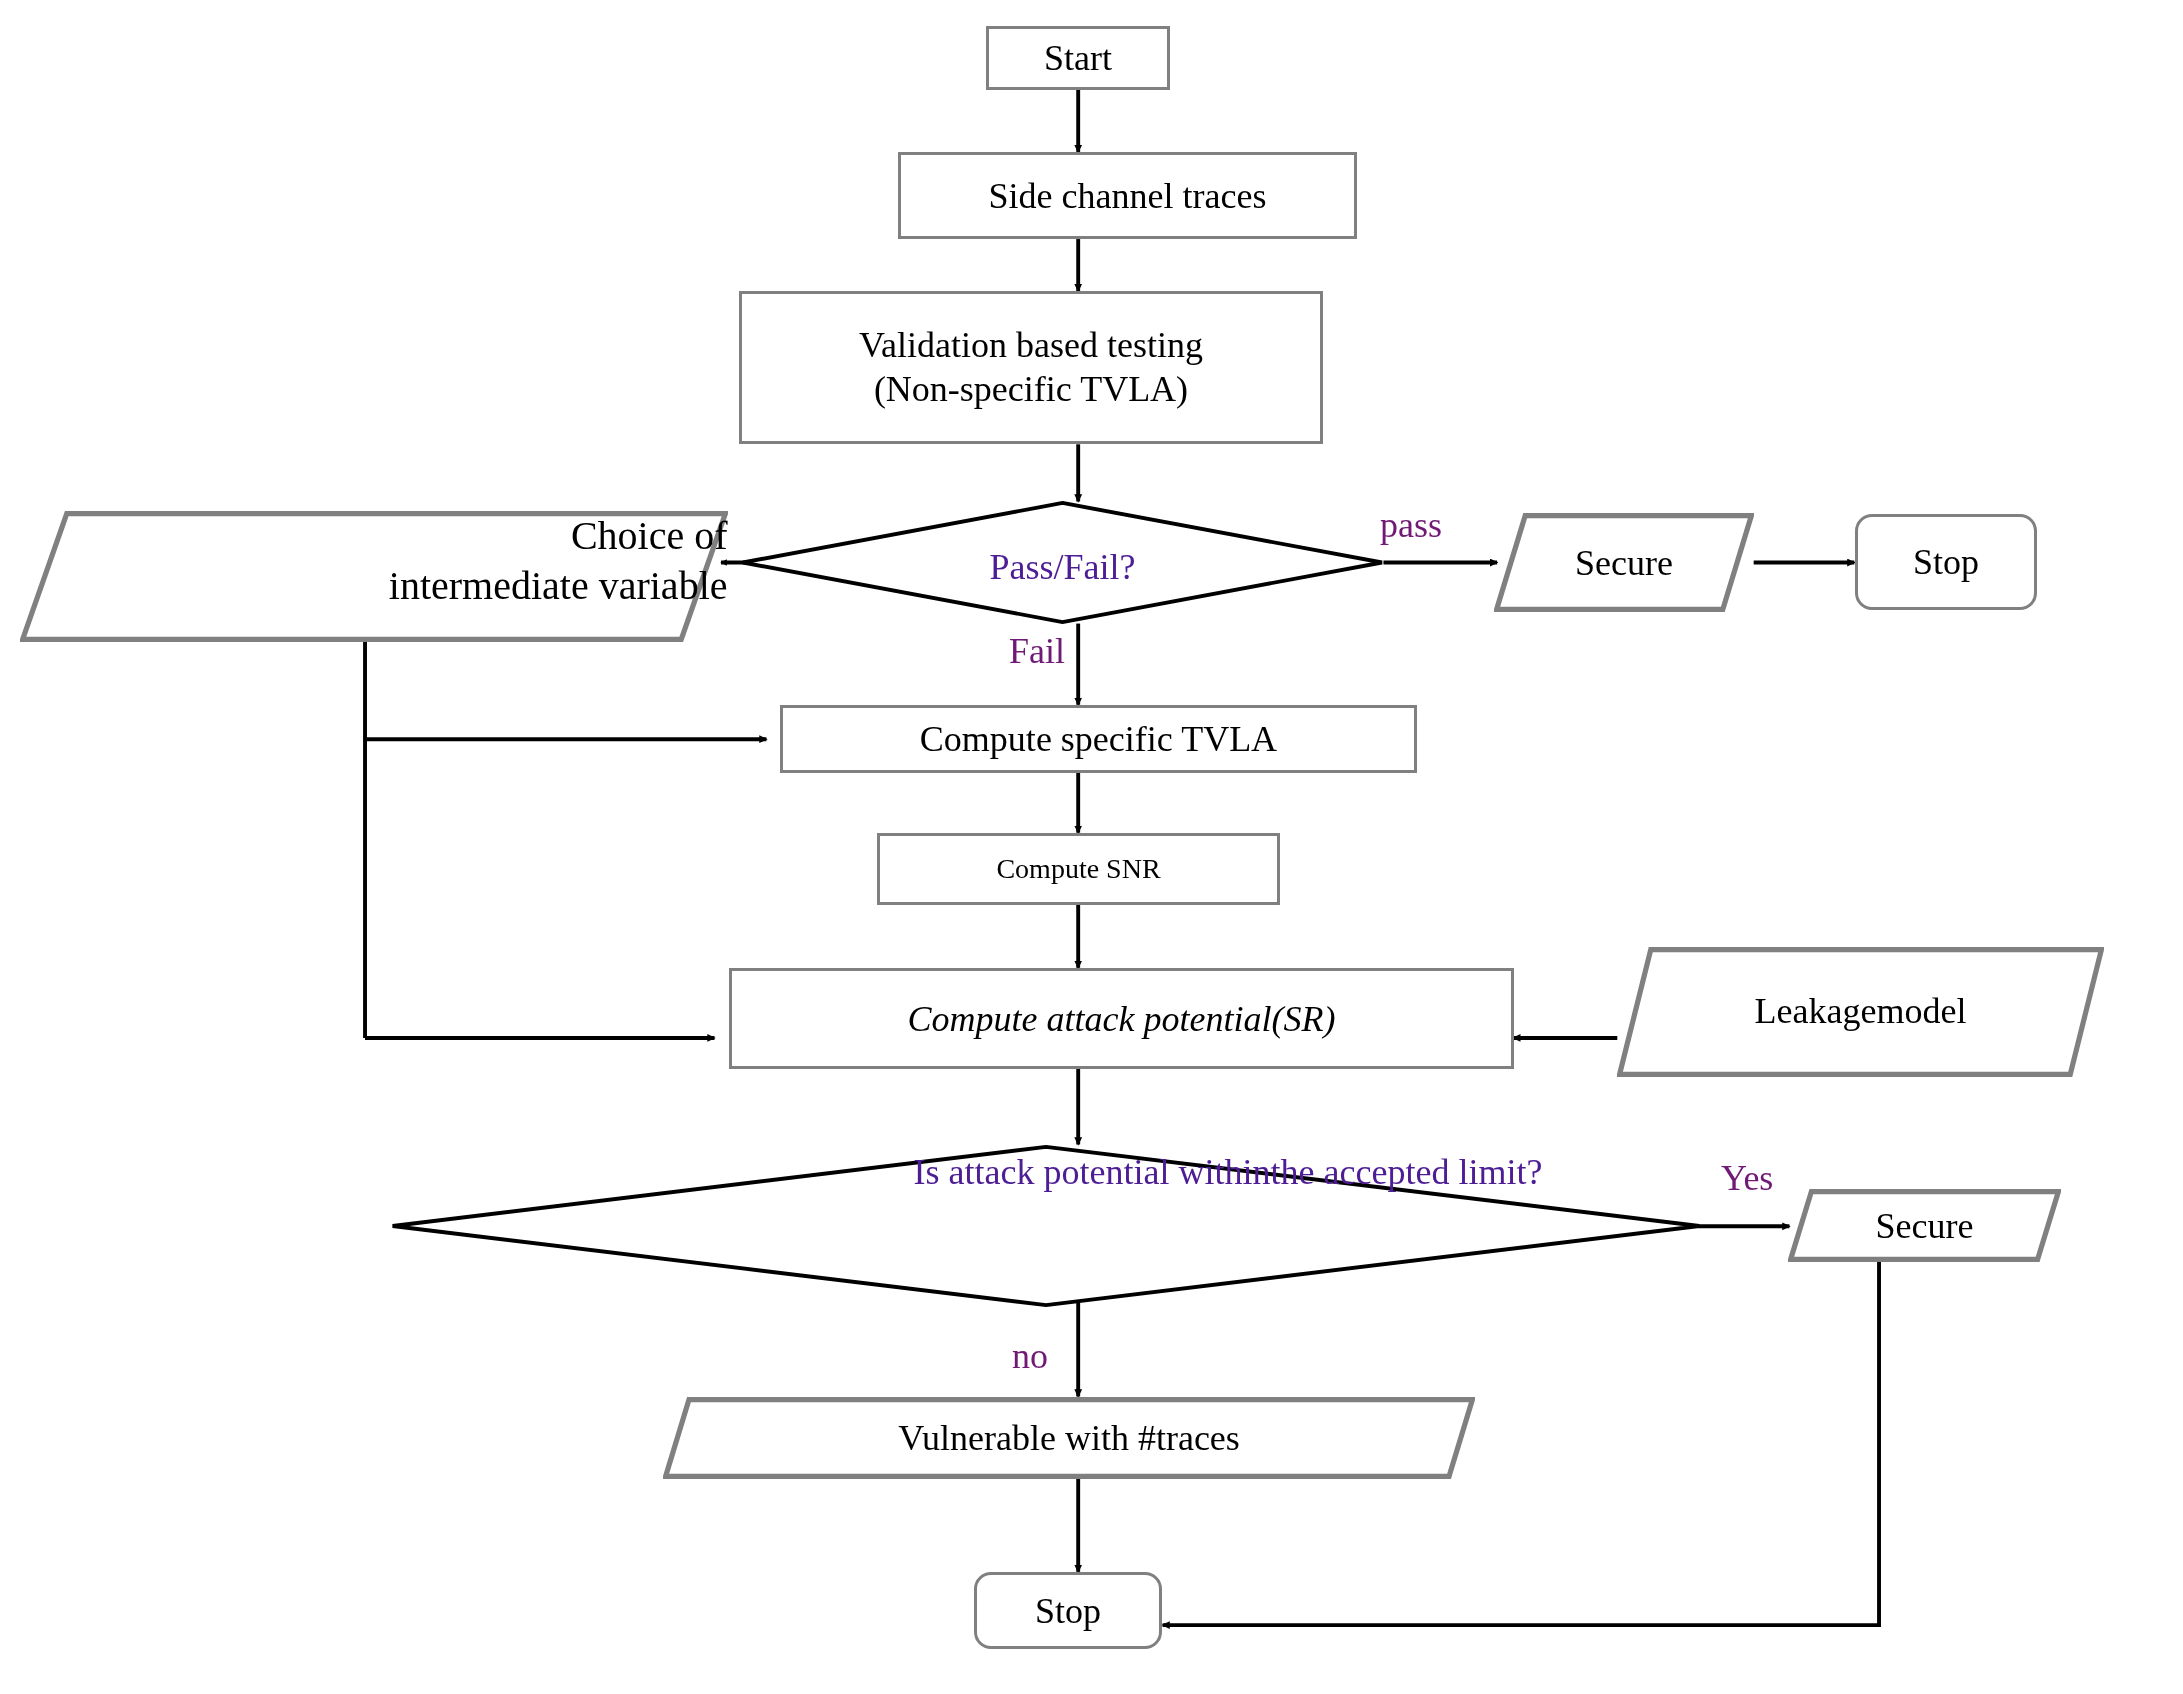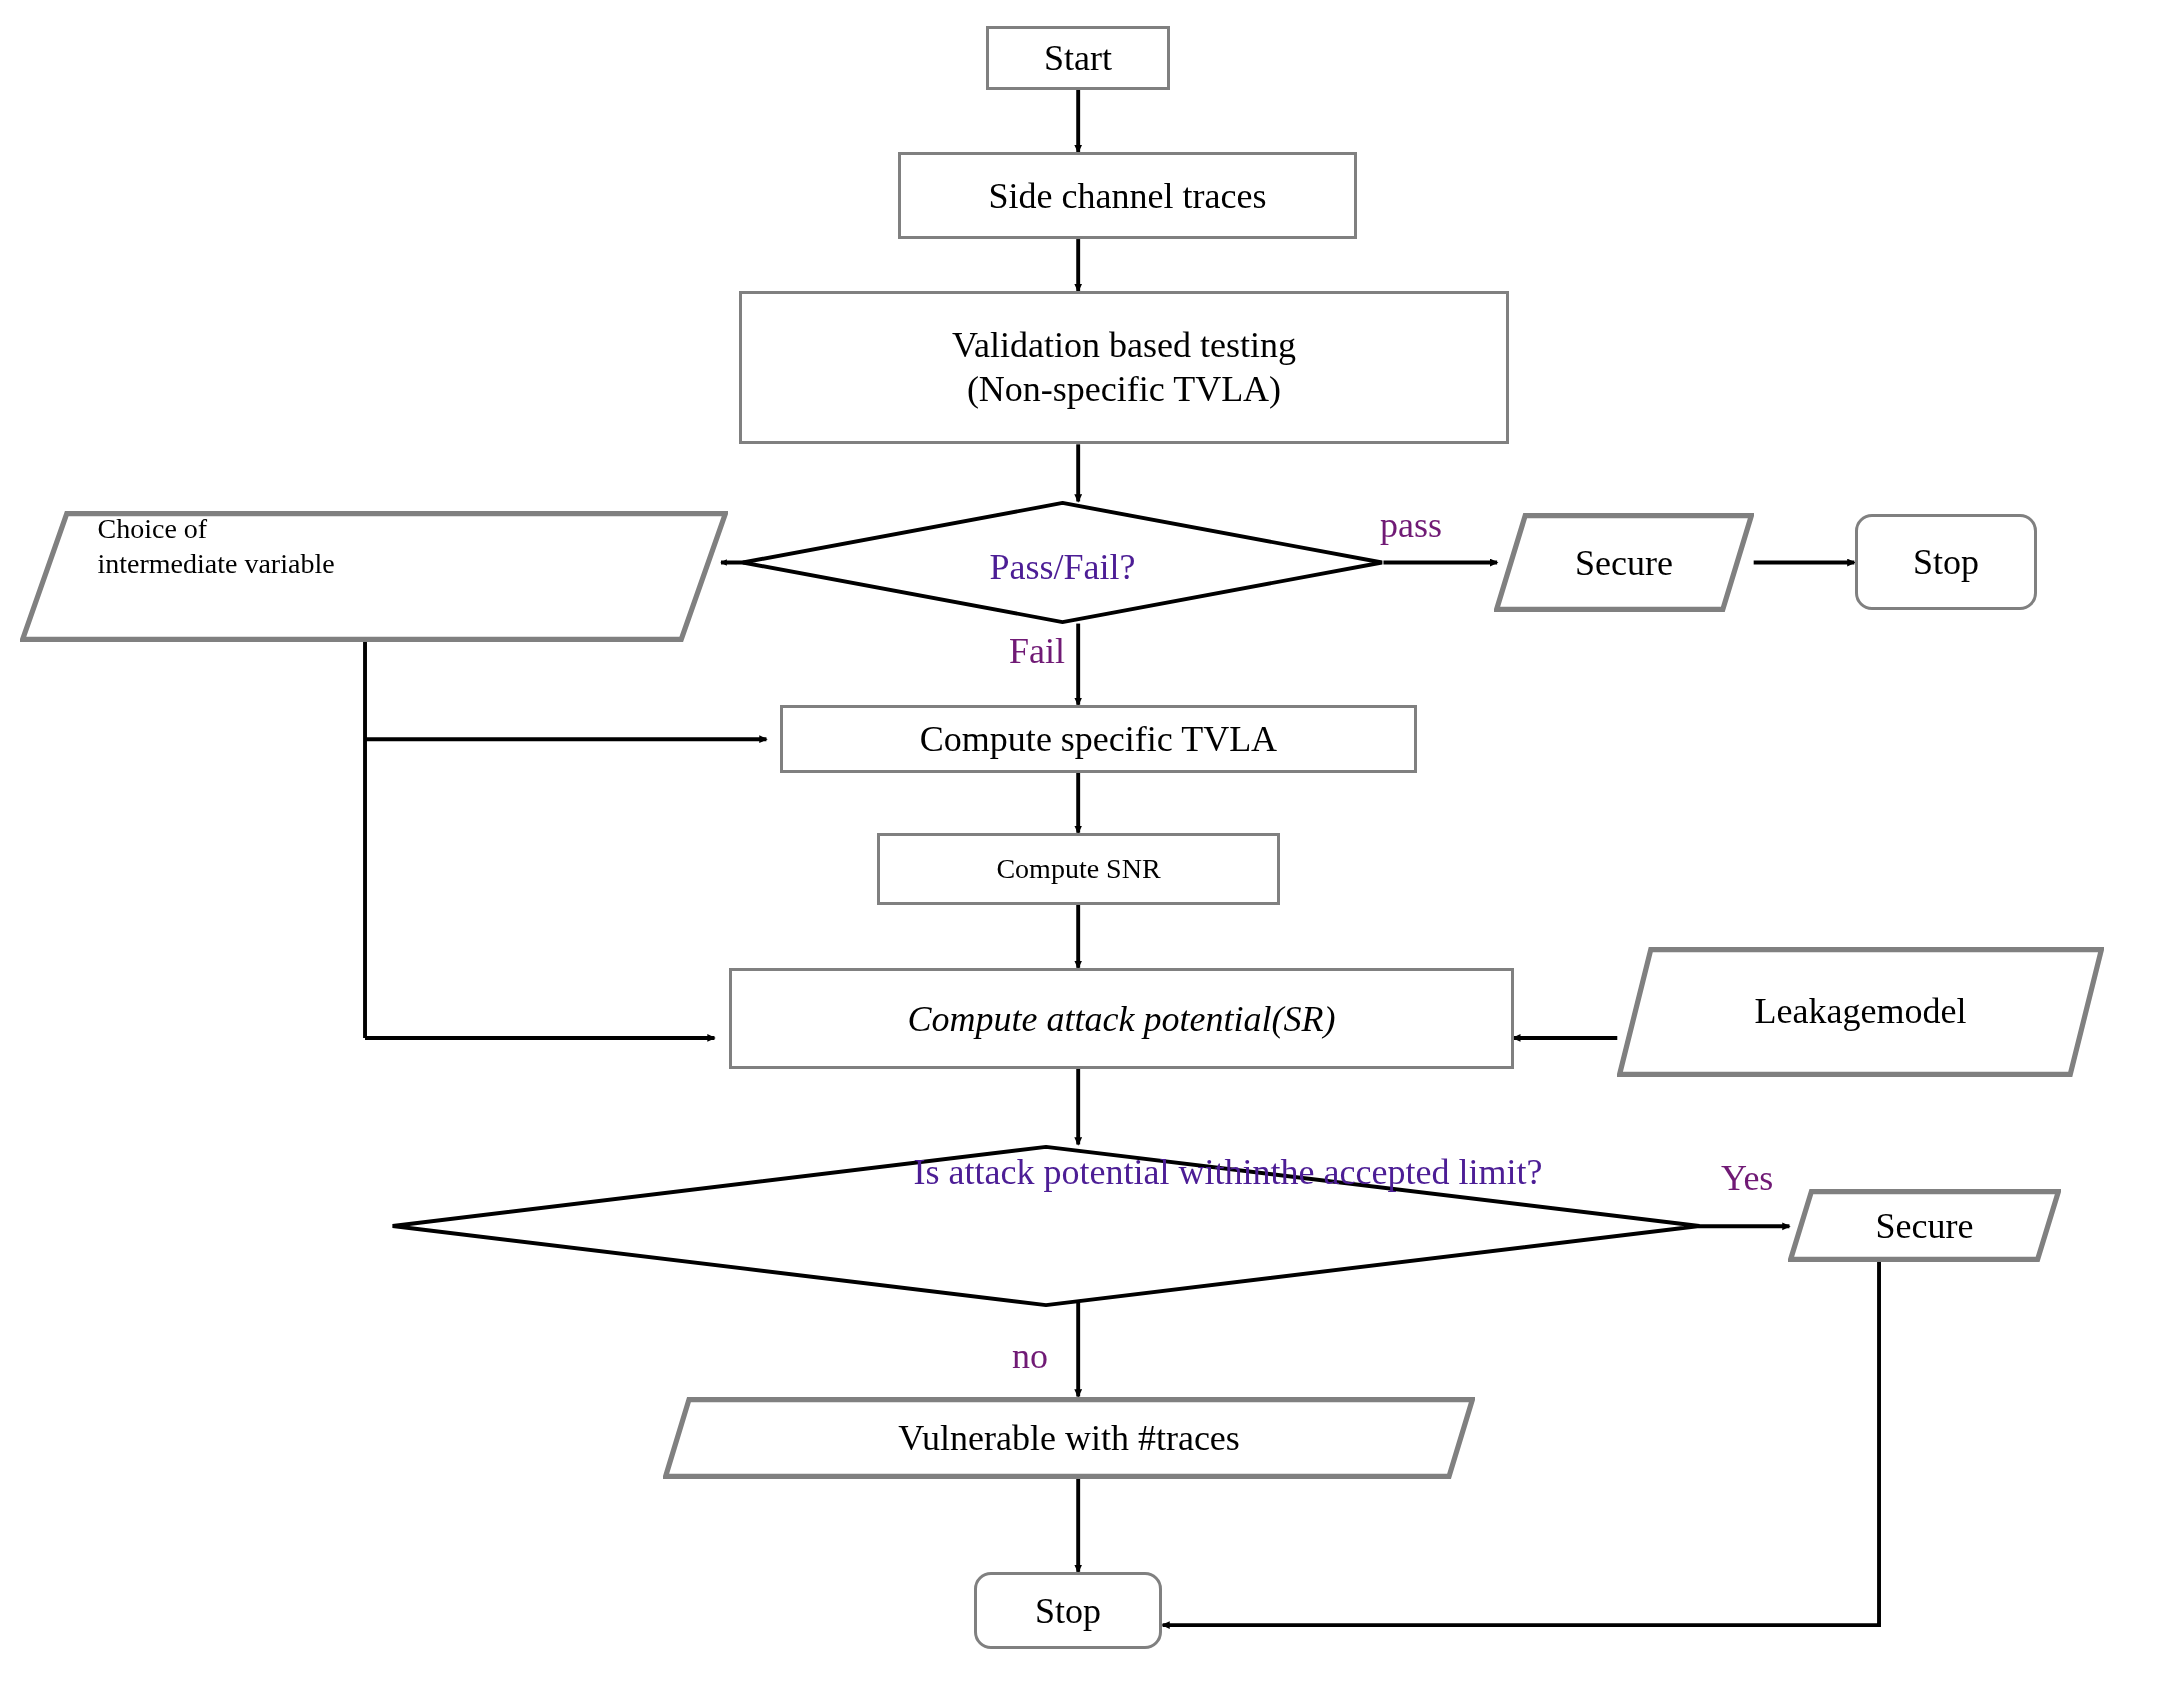--- a/index.html
+++ b/index.html
@@ -154,39 +154,39 @@
   </svg>
 
   <div class="node rect" style="left:986px; top:26px; width:184px; height:64px; font-size:36px;">
     <span>Start</span>
   </div>
 
   <div class="node rect" style="left:851px; top:152px; width:459px; height:87px; font-size:36px;margin-left:47px;">
     <span>Side channel traces</span>
   </div>
 
-  <div class="node rect" style="left:739px; top:291px; width:770px; height:153px; font-size:36px; flex-direction:column; line-height:1.22;">
+  <div class="node rect" style="left:739px; top:291px; width:584px; height:153px; font-size:36px; flex-direction:column; line-height:1.22;">
     <span class="t-line">Validation based testing</span>
     <span class="t-line">(Non-specific TVLA)</span>
   </div>
 
   <div class="diamond-wrap" style="left:741px; top:501px; width:643px; height:123px;">
     <svg class="diamond-shape" viewBox="0 0 990 190" preserveAspectRatio="none" xmlns="http://www.w3.org/2000/svg">
       <polygon points="495,3 987,95 495,187 3,95" fill="#ffffff" stroke="#000000" stroke-width="6"></polygon>
     </svg>
     <div class="diamond-label" style="font-size:36px;">
       <span>Pass/Fail?</span>
     </div>
   </div>
 
   <div class="para-wrap" style="left:19.5px; top:511px; width:708px; height:131px;">
     <svg class="para-shape" viewBox="0 0 1090 202" preserveAspectRatio="none" xmlns="http://www.w3.org/2000/svg">
       <polygon points="72,4 1086,4 1018,198 4,198" fill="#ffffff" stroke="#808080" stroke-width="8"></polygon>
     </svg>
-    <div class="para-label left-align" style="font-size:28px; padding-left:78px; flex-direction:column; align-items:flex-start; line-height:1.26;">
+    <div class="para-label left-align" style="font-size:40px; padding-left:78px; flex-direction:column; align-items:flex-end; line-height:1.26;">
       <span class="t-line">Choice of</span>
       <span class="t-line">intermediate variable</span>
     </div>
   </div>
 
   <div class="para-wrap" style="left:1494px; top:513px; width:260px; height:99px;">
     <svg class="para-shape" viewBox="0 0 400 152" preserveAspectRatio="none" xmlns="http://www.w3.org/2000/svg">
       <polygon points="48,4 396,4 352,148 4,148" fill="#ffffff" stroke="#808080" stroke-width="8"></polygon>
     </svg>
     <div class="para-label" style="font-size:36px;">

